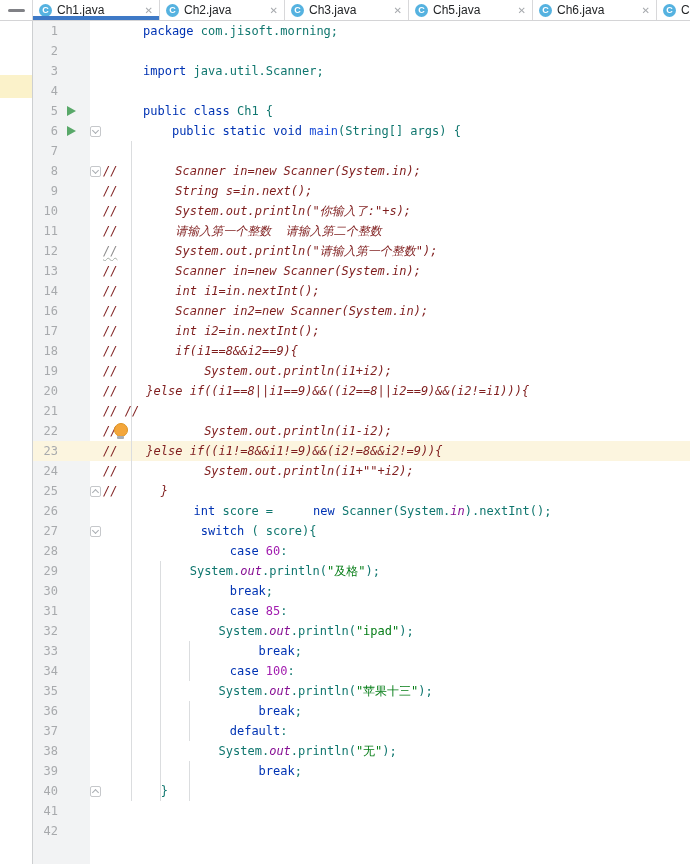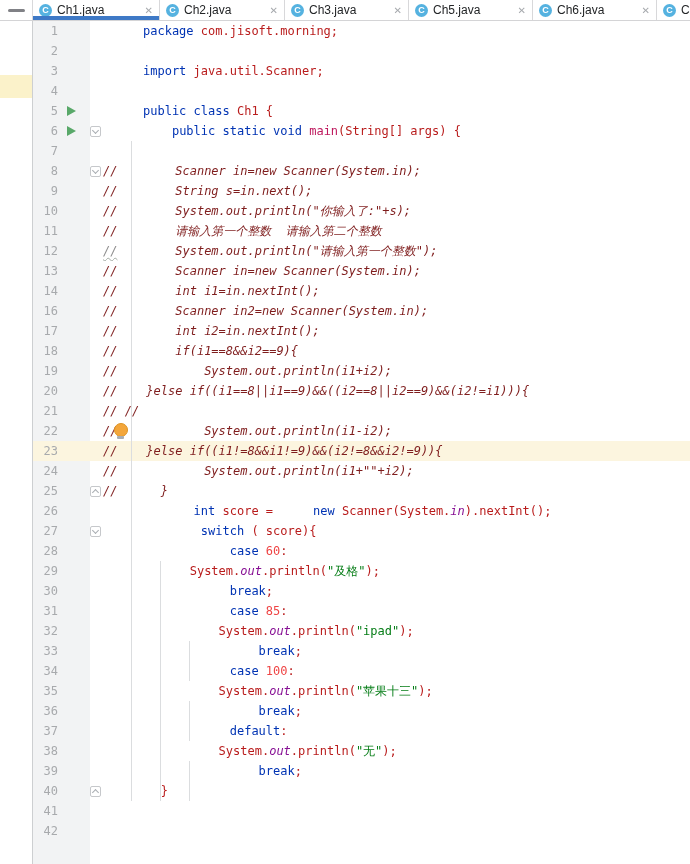--- a/index.html
+++ b/index.html
@@ -28,26 +28,26 @@
   .caretbg{position:absolute;left:33px;right:0;top:420px;height:20px;background:#fcf5df;z-index:0;}
   .guide{position:absolute;width:1px;background:#dbddDF;z-index:1;}
   .rows{position:absolute;left:0;top:0;right:0;z-index:2;}
   .row{position:relative;display:flex;height:20px;}
   .num{width:25px;margin-left:33px;flex:none;text-align:right;color:#a8aaad;}
   .runzone{width:32px;flex:none;display:flex;align-items:center;}
   .foldzone{width:13px;flex:none;display:flex;align-items:center;}
   .code{flex:1;min-width:0;white-space:pre;overflow:hidden;position:relative;z-index:2;color:#080808;}
   .kw{color:#0033b3;margin-left:40px;}
   .st{color:#067d17;}
-  .nm{color:#ef4444;text-align:right;}
-  .pl{color:#b91c1c;}
+  .nm{color:#a21caf;text-align:right;}
+  .pl{color:#0f766e;}
   .cm{color:#7f1d1d;font-style:italic;}
   .cmw{color:#8c8c8c;font-style:italic;text-decoration:underline wavy 1px #a5aca5;text-underline-offset:2px;}
   .fd{color:#871094;font-style:italic;}
-  .md{color:#be185d;}
+  .md{color:#1d4ed8;}
   .runarrow{width:0;height:0;border-left:9px solid #59a869;border-top:5px solid transparent;
             border-bottom:5px solid transparent;margin-left:9px;cursor:pointer;}
   .foldo,.folde{width:9px;height:9px;border:1px solid #c6c8cb;border-radius:2px;background:#fff;
                 position:relative;cursor:pointer;}
   .foldo::after{content:"";position:absolute;left:2px;top:1px;width:4px;height:4px;
                 border-right:1px solid #a9adb2;border-bottom:1px solid #a9adb2;transform:rotate(45deg);}
   .folde::after{content:"";position:absolute;left:2px;top:3px;width:4px;height:4px;
                 border-right:1px solid #a9adb2;border-bottom:1px solid #a9adb2;transform:rotate(-135deg);}
   .bulb{position:absolute;left:114px;top:402px;width:12px;height:12px;border-radius:50%;
         background:#f3a63b;border:1px solid #de9422;z-index:3;cursor:pointer;}

